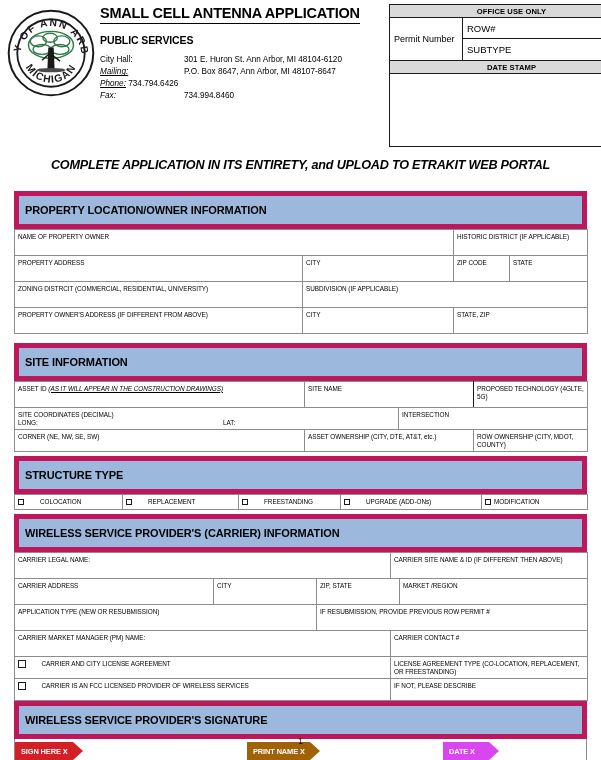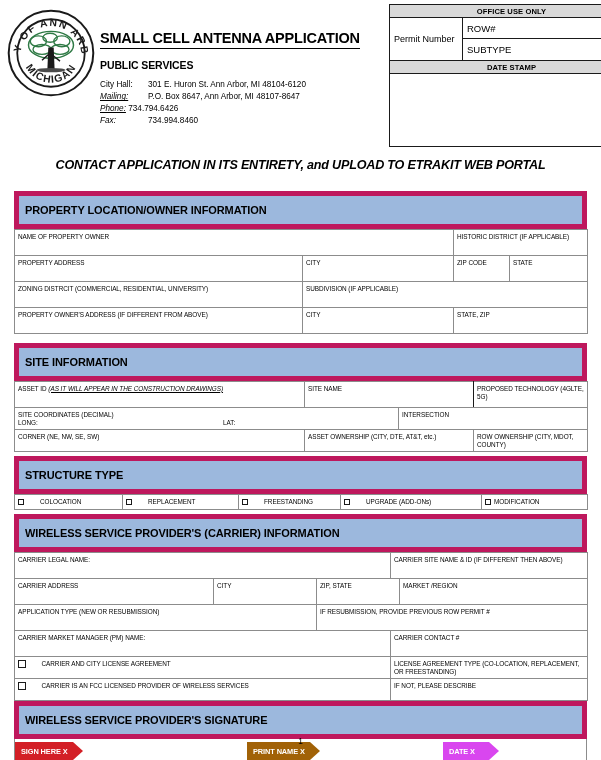--- a/index.html
+++ b/index.html
@@ -20,21 +20,20 @@
   .seal {
     position: absolute;
     left: 6px; top: 4px;
     width: 90px; height: 98px;
   }
 
   .title-block {
     position: absolute;
     left: 100px; top: 4px;
     width: 275px;
-    margin-top: 25px;
   }
   .doc-title {
     font-size: 14.5px;
     font-weight: bold;
     letter-spacing: -0.2px;
     border-bottom: 1.6px solid #000;
     display: inline-block;
     padding-bottom: 1px;
     line-height: 1.2;
   }
@@ -42,21 +41,21 @@
     font-size: 10.5px;
     font-weight: bold;
     margin-top: 10px;
     letter-spacing: -0.1px;
   }
   .contact {
     margin-top: 8px;
     font-size: 8.2px;
     line-height: 1.45;
   }
-  .contact-row { display: flex; }
+  .contact-row { display: flex; gap: 36px; }
   .contact-label { width: 48px; flex: 0 0 48px; }
   .contact-label.ital { font-style: italic; }
   .contact-value { flex: 1; }
   .contact-inline { display: block; }
   .contact-inline .lbl { font-style: italic; text-decoration: underline; }
 
   
   .office-box {
     position: absolute;
     left: 389px; top: 4px;
@@ -253,21 +252,21 @@
       <div class="ob-right">
         <div class="ob-cell topline">ROW#</div>
         <div class="ob-cell">SUBTYPE</div>
       </div>
     </div>
     <div class="ob-hdr">DATE STAMP</div>
     <div class="ob-stamp-area"></div>
   </div>
 </div>
 
-<div class="tagline">CONTACT APPLICATION IN ITS ENTIRETY, and UPLOAD TO ETRAKIT WEB PORTAL</div>
+<div class="tagline">COMPLETE APPLICATION IN ITS ENTIRETY, and UPLOAD TO ETRAKIT WEB PORTAL</div>
 
 <div class="form-wrap">
 
   <div class="sec-hdr">PROPERTY LOCATION/OWNER INFORMATION</div>
   <table class="tbl">
     <colgroup>
         <col style="width:288px">
         <col style="width:151px">
         <col style="width:56px">
         <col style="width:78px">

